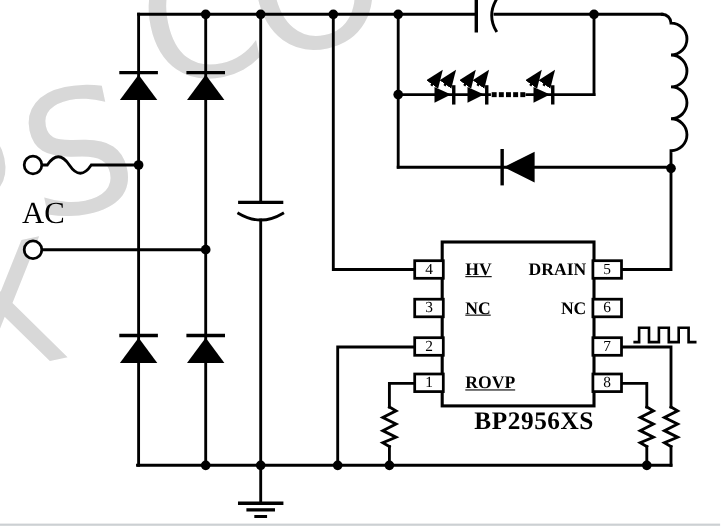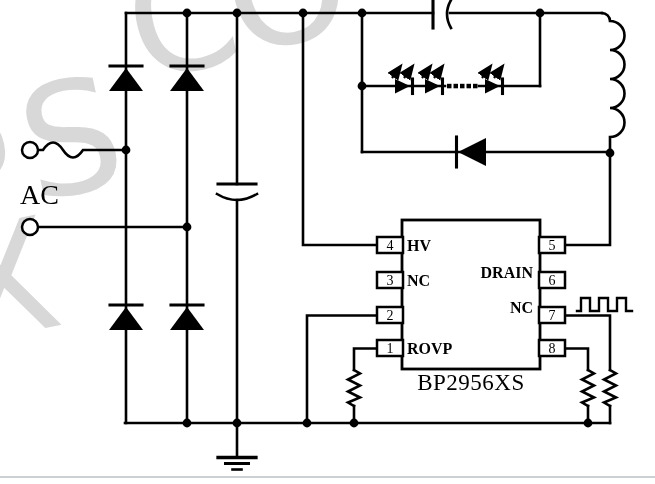--- a/index.html
+++ b/index.html
@@ -25,24 +25,24 @@
   .icbody{stroke-width:2.8;}
   .arrow{stroke-width:2.2; stroke-linecap:butt; marker-end:url(#ah);}
   .wave{stroke-width:2.4;}
   .dot{fill:var(--line); stroke:none;}
   
   .txt{position:absolute; z-index:2; white-space:nowrap;}
   .ac{left:20px; top:179px; font-size:28px;}
   .pin-num{width:26px; height:16px; line-height:17px; text-align:center;
            font-size:14px;}
   .pin-lbl{height:16px; line-height:17px; font-size:16px; font-weight:bold; width:90px;}
-  .pl-left{left:407px; text-align:left;}
-  .pl-right{left:443px; text-align:right;margin-top:27px;}
-  .ic-name{left:402px; top:370px; width:138px; text-align:center;
-           font-size:23px; font-weight:normal; letter-spacing:0.5px;}
+  .pl-left{left:423px; text-align:left;text-decoration:underline;}
+  .pl-right{left:443px; text-align:right;}
+  .ic-name{left:402px; top:370px; width:138px; text-align:right;
+           font-size:23px; font-weight:bold; letter-spacing:0.5px;}
   .num-left{left:377px;} .num-right{left:539px;}
   .row1{top:237px;} .row2{top:272px;} .row3{top:307px;} .row4{top:340px;}
   #bottom-rule{position:absolute; left:0; top:476px; width:655px; height:2px;
     background:var(--rule); z-index:3;}
 </style>
 </head>
 <body>
 
 <div id="canvas">
 

